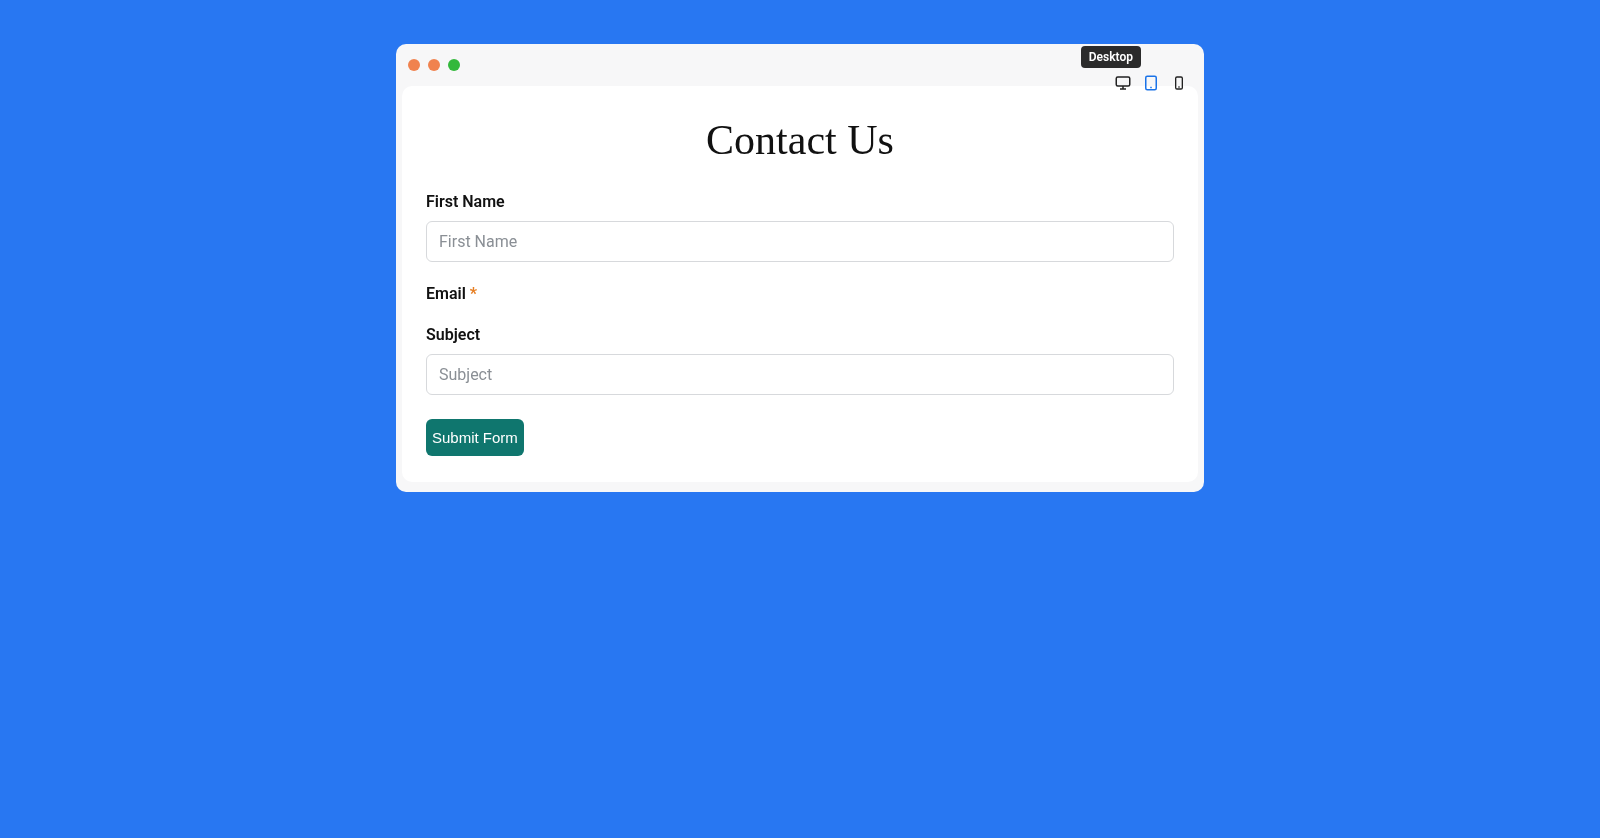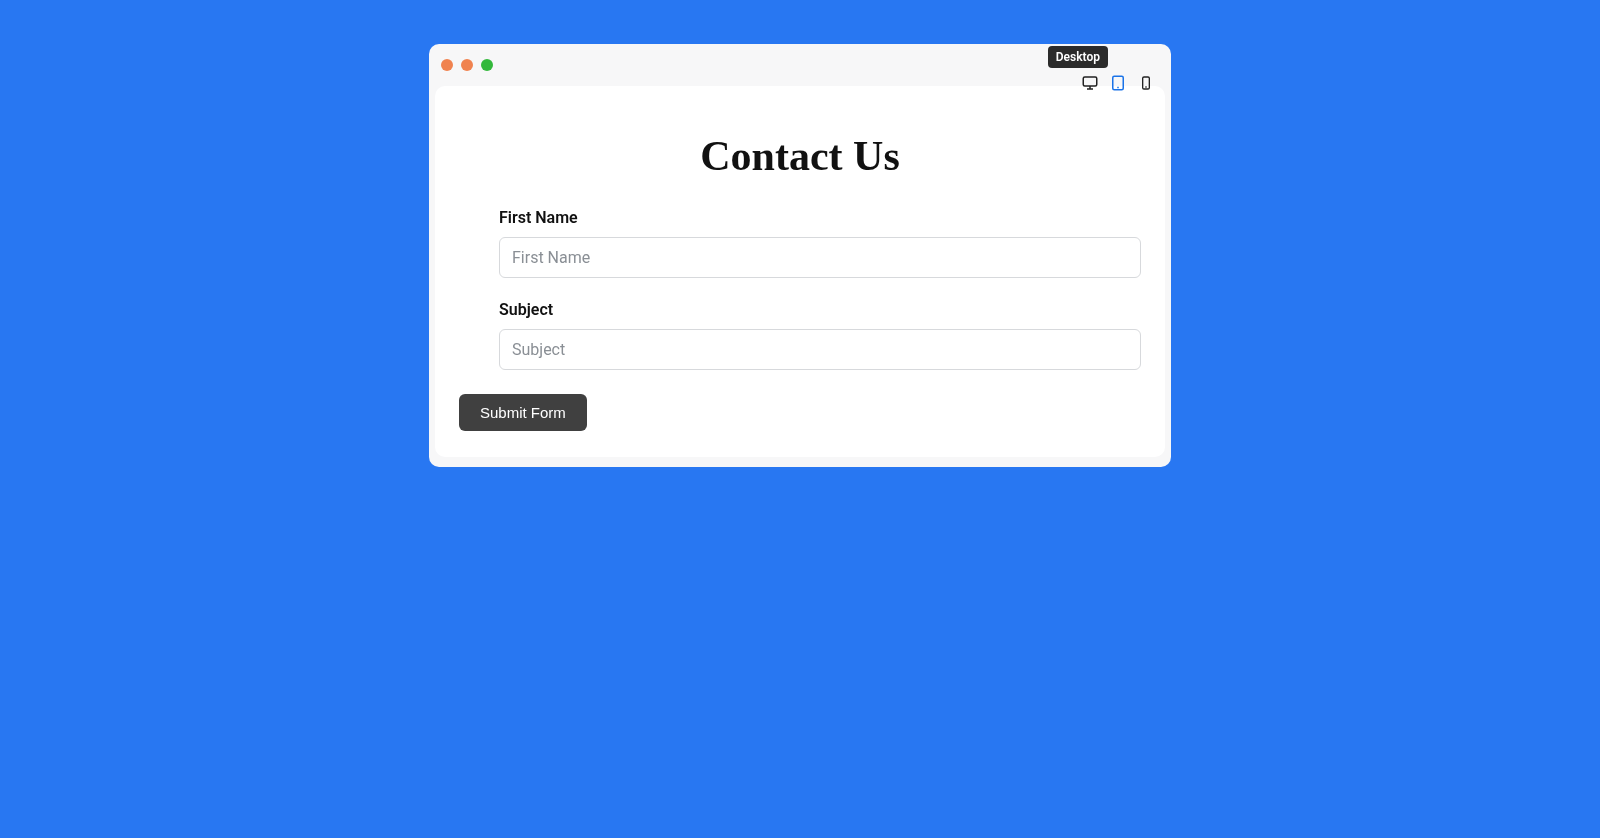--- a/index.html
+++ b/index.html
@@ -6,21 +6,21 @@
   html, body { width: 100%; height: 100%; }
   body {
     background: #2877f2;
     font-family: -apple-system, BlinkMacSystemFont, "Segoe UI", Roboto, Helvetica, Arial, sans-serif;
     display: flex;
     align-items: flex-start;
     justify-content: center;
     padding-top: 44px;
   }
   .window {
-    width: 742px;
+    width: 808px;
     background: #f7f7f8;
     border-radius: 10px;
     position: relative;
     padding-bottom: 10px;
   }
   .titlebar {
     height: 42px;
     display: flex;
     align-items: center;
     padding-left: 12px;
@@ -60,26 +60,26 @@
 
   .content {
     background: #fff;
     margin: 0 6px;
     border-radius: 10px;
     padding: 24px 24px 26px 24px;
   }
   .heading {
     font-family: Georgia, "Times New Roman", serif;
     font-size: 42px;
-    font-weight: 700;
+    font-weight: 400;
     text-align: center;
     color: #111;
-    margin: 22px 0 28px 0;
+    margin: 6px 0 28px 0;
   }
-  .field { margin-bottom: 22px; margin-left: 40px; }
+  .field { margin-bottom: 22px; }
   .field-label {
     font-size: 16px;
     font-weight: 600;
     color: #111;
     display: block;
     margin-bottom: 10px;
   }
   .req { color: #e67e22; margin-left: 4px; font-weight: 700; }
   .text-input, .textarea {
     width: 100%;
@@ -87,25 +87,25 @@
     border-radius: 6px;
     padding: 10px 12px;
     font-size: 16px;
     color: #333;
     font-family: inherit;
     background: #fff;
   }
   .text-input::placeholder, .textarea::placeholder { color: #8a8f95; }
   .textarea { height: 98px; resize: both; }
   .submit-btn {
-    background: #404040;
+    background: #0f766e;
     color: #fff;
     border: none;
     border-radius: 6px;
-    padding: 10px 21px;
+    padding: 10px 6px;
     font-size: 15px;
     font-weight: 500;
     cursor: pointer;
     margin-top: 2px;
   }
 </style>
 </head>
 <body>
 
 <div class="window">
@@ -146,20 +146,23 @@
     <h1 class="heading">Contact Us</h1>
 
     <div class="field">
       <label class="field-label">
         <span>First Name</span>
       </label>
       <input class="text-input" type="text" placeholder="First Name" style="">
     </div>
 
     <div class="field">
+      <label class="field-label">
+        <span>Email</span><span class="req">*</span>
+      </label>
     </div>
 
     <div class="field">
       <label class="field-label">
         <span>Subject</span>
       </label>
       <input class="text-input" type="text" placeholder="Subject" style="">
     </div>
 
 

